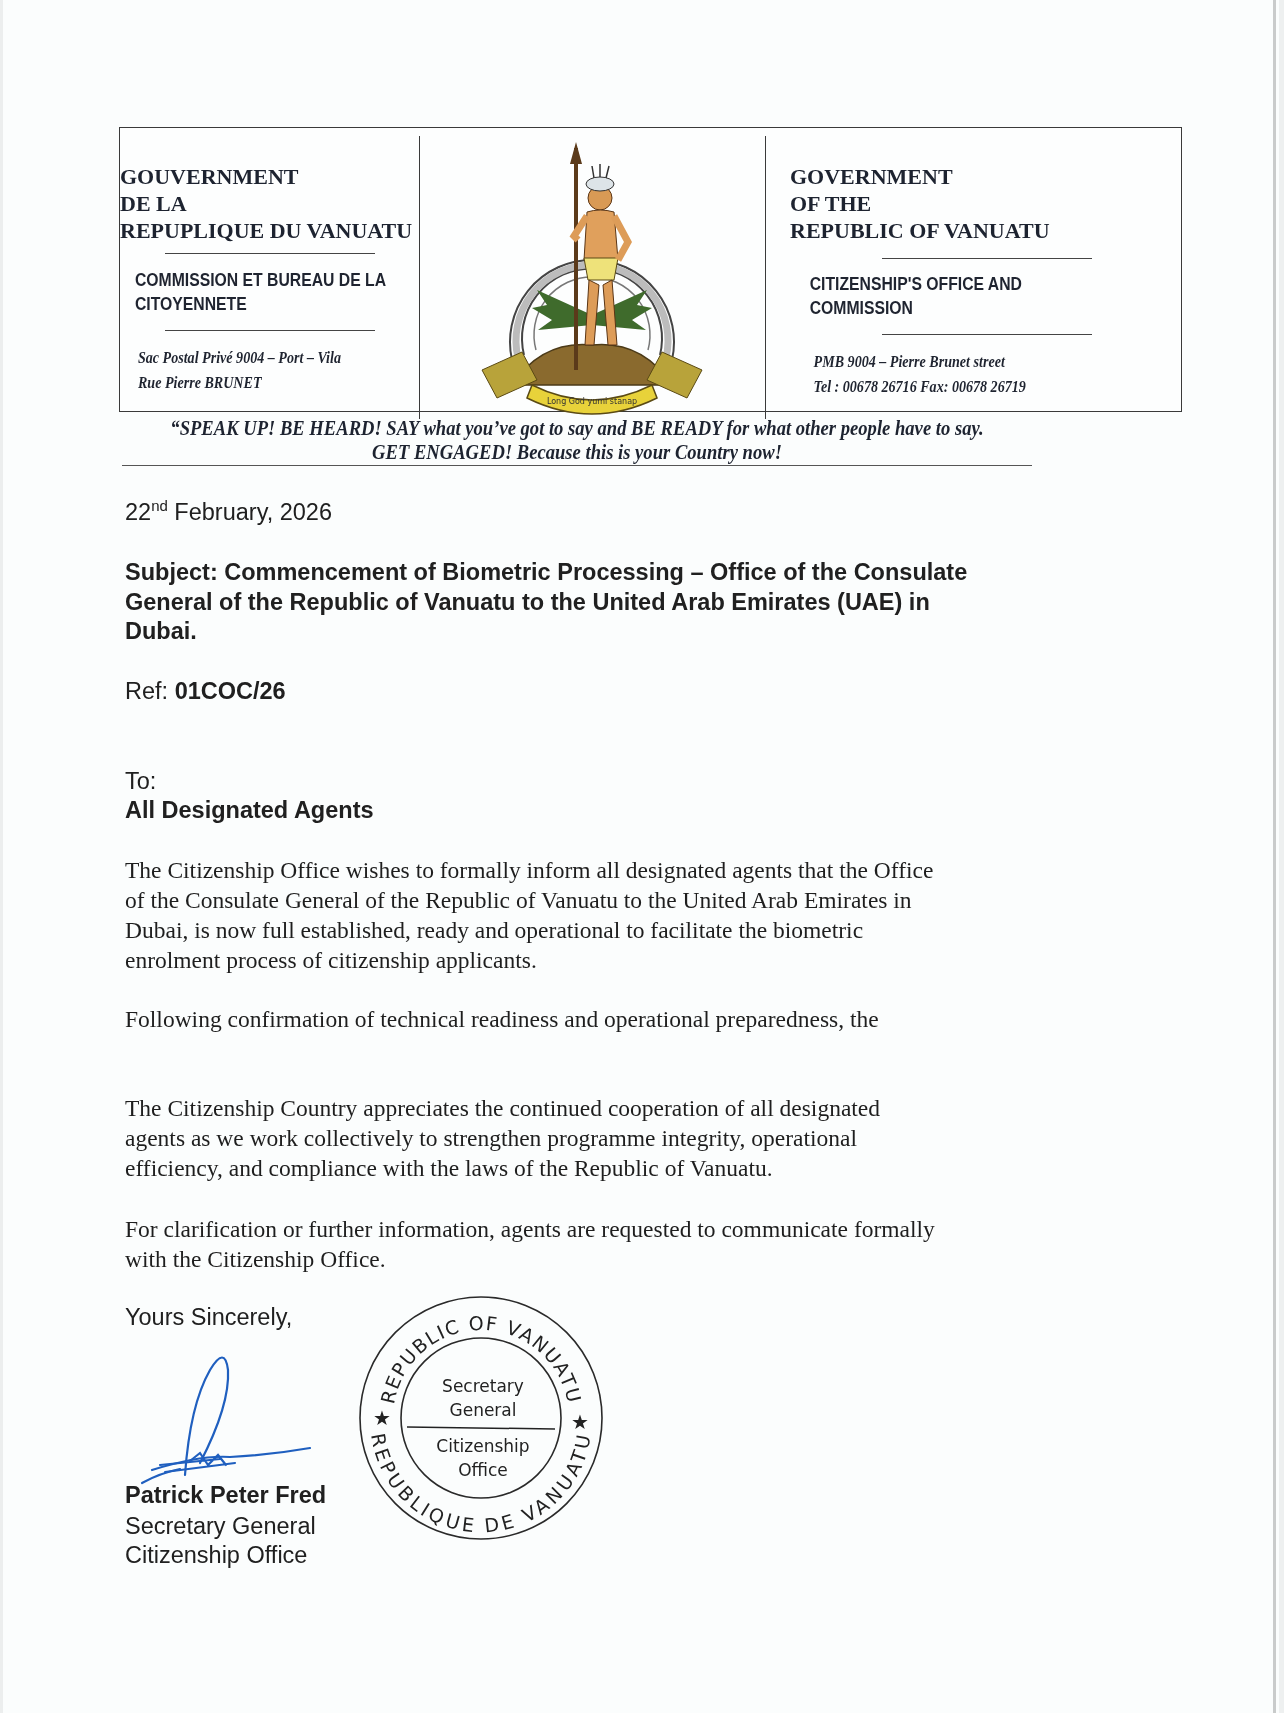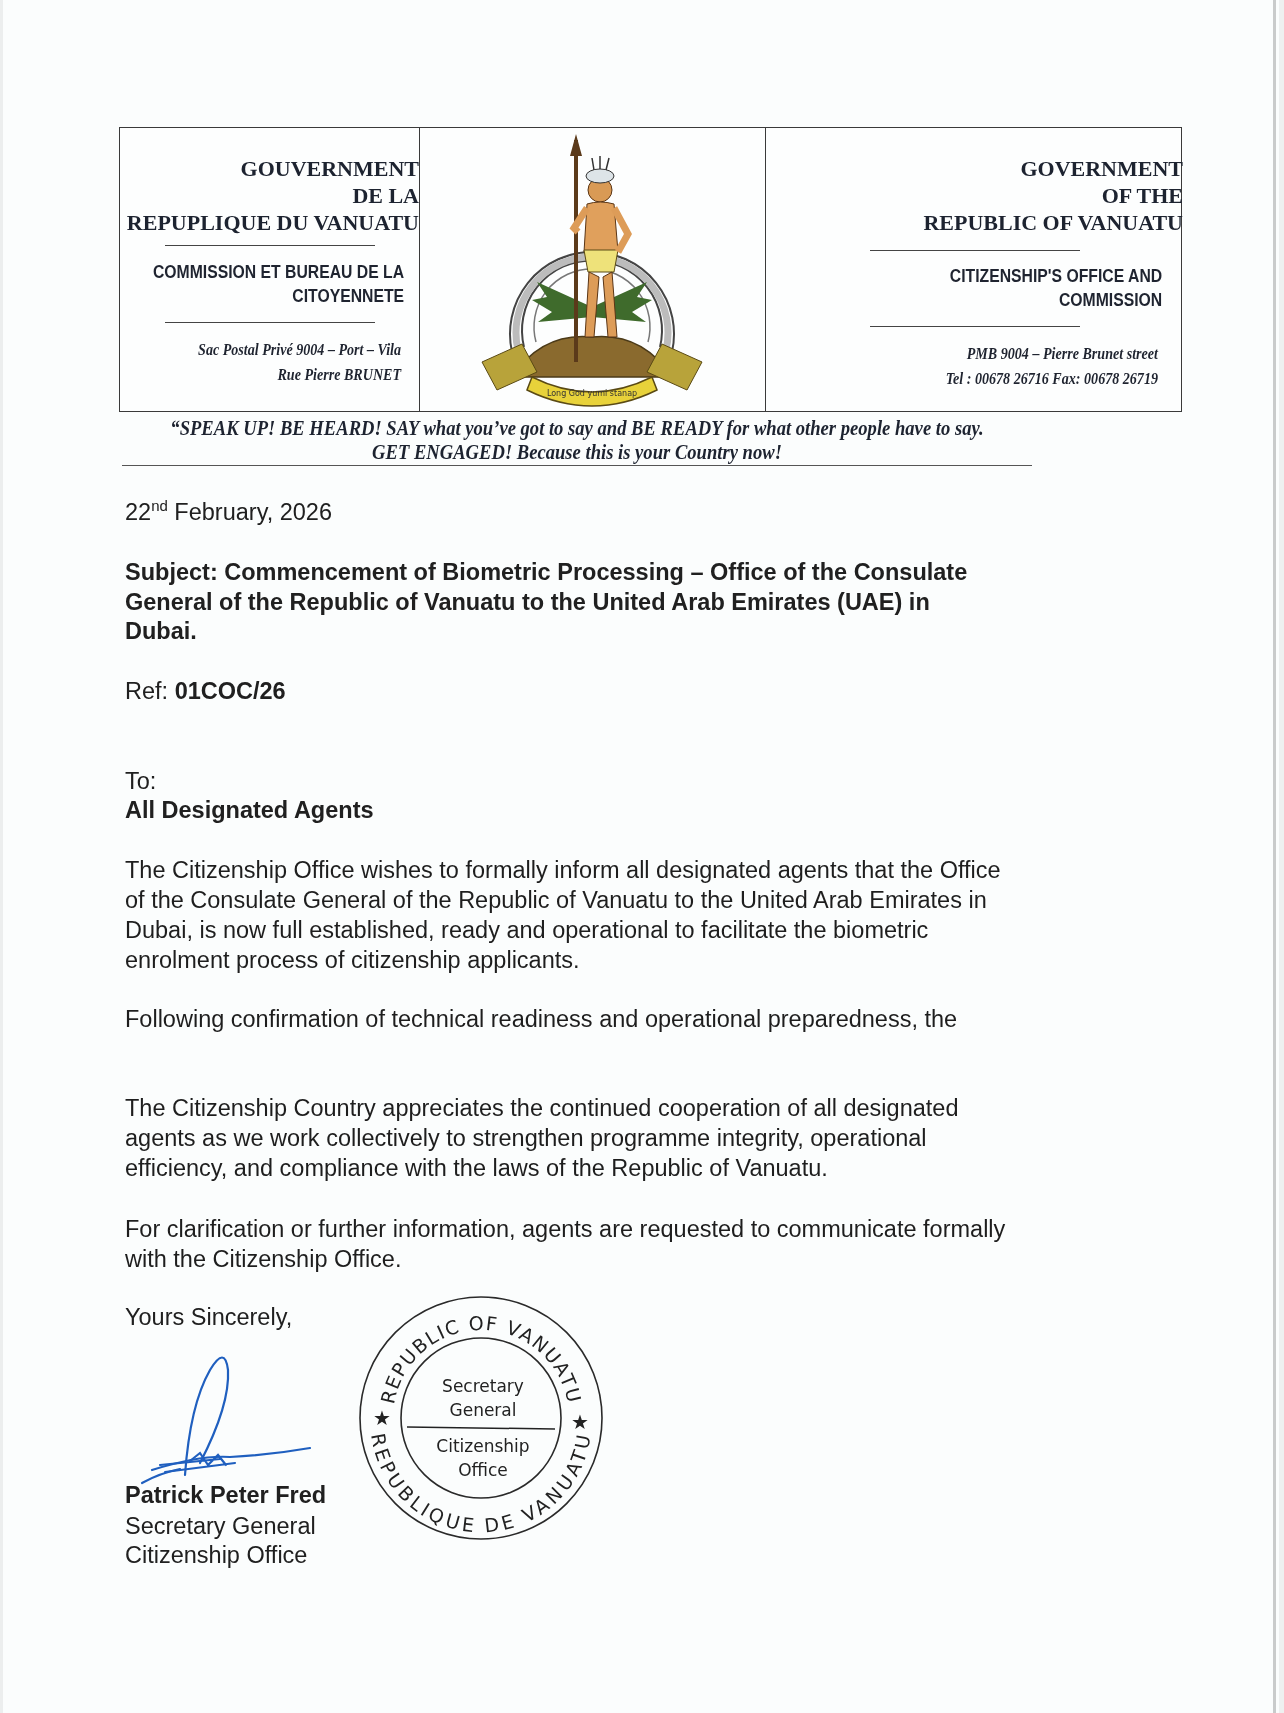--- a/index.html
+++ b/index.html
@@ -10,24 +10,24 @@
   }
   .page-edge { position:absolute; left:1273px; top:0; width:3px; height:1713px; background:#c9cbcb; }
   .page-edge2 { position:absolute; left:1279px; top:0; width:5px; height:1713px; background:#eef0f0; }
   .left-edge { position:absolute; left:0; top:0; width:3px; height:1713px; background:#eceeee; }
 
   
   .lh-box {
     position:absolute; left:119px; top:127px; width:1063px; height:285px;
     border:1.5px solid #3a3a3a; box-sizing:border-box; background:#fdfefe;
   }
-  .lh-col { position:absolute; top:0; height:100%; box-sizing:border-box; text-align:right; }
+  .lh-col { position:absolute; top:8px; height:100%; box-sizing:border-box; text-align:left; }
   .lh-left { left:0; width:300px; border-right:1.5px solid #3a3a3a; }
   .lh-mid { left:300px; width:345px; }
-  .lh-right { left:645px; width:418px; border-left:1.5px solid #3a3a3a; }
+  .lh-right { left:645px; width:418px; border-left:1.5px solid #3a3a3a;padding-left:24px; }
 
   .lh-gov {
     font-family:"Liberation Serif", serif; font-weight:bold; font-size:22px;
     line-height:27px; color:#1d2330; margin-top:27px;
   }
   .lh-rule { height:0; border-top:1.5px solid #444; margin:9px auto 0 auto; }
   .lh-left .lh-rule { width:210px; }
   .lh-right .lh-rule { width:210px; }
   .lh-dept {
     font-family:"Liberation Sans", sans-serif; font-weight:bold; font-size:17.5px;
@@ -48,21 +48,21 @@
   .motto1 { top:416px; transform:scaleX(0.93); }
   .motto2 { top:440px; transform:scaleX(0.93); }
   .motto-rule { position:absolute; left:122px; top:465px; width:910px; border-top:1.5px solid #555; }
 
   
   .txt { position:absolute; left:125px; font-size:23.5px; line-height:30px; color:#202020; white-space:nowrap; }
   .bold { font-weight:bold; }
   .date sup { font-size:15px; vertical-align:super; line-height:0; }
 
   .para { position:absolute; left:125px; width:1040px; font-size:23.5px; line-height:30px; color:#1e1e1e; }
-  .para .ln { display:block; white-space:nowrap; }
+  .para .ln { display:block; white-space:nowrap;font-family:Liberation Serif, serif; }
 
   .stamp { position:absolute; left:355px; top:1292px; width:252px; height:252px; }
   .signature { position:absolute; left:140px; top:1345px; width:200px; height:140px; }
   .emblem { position:absolute; left:22px; top:4px; width:300px; height:276px; }
 </style>
 </head>
 <body>
 
 <div class="left-edge"></div>
 <div class="page-edge"></div>

